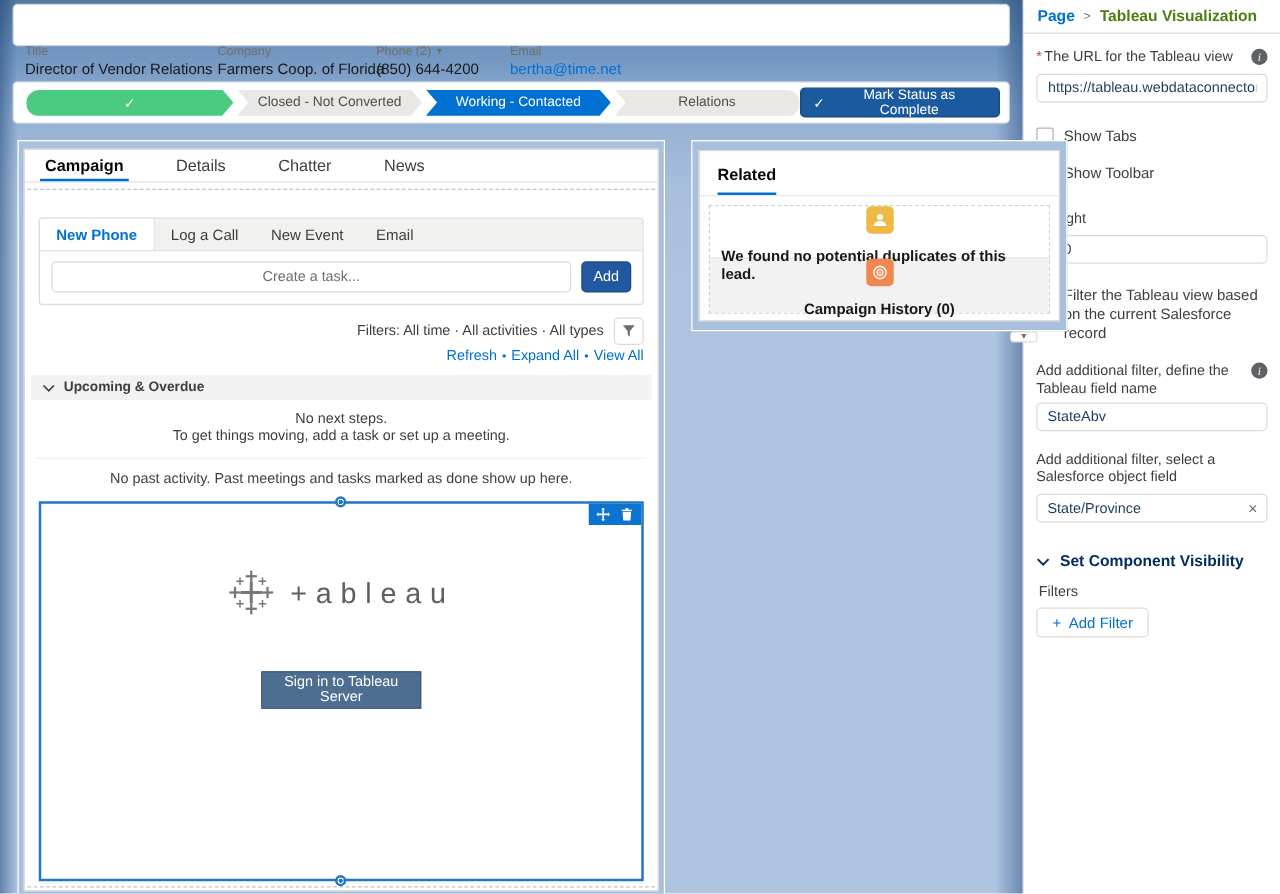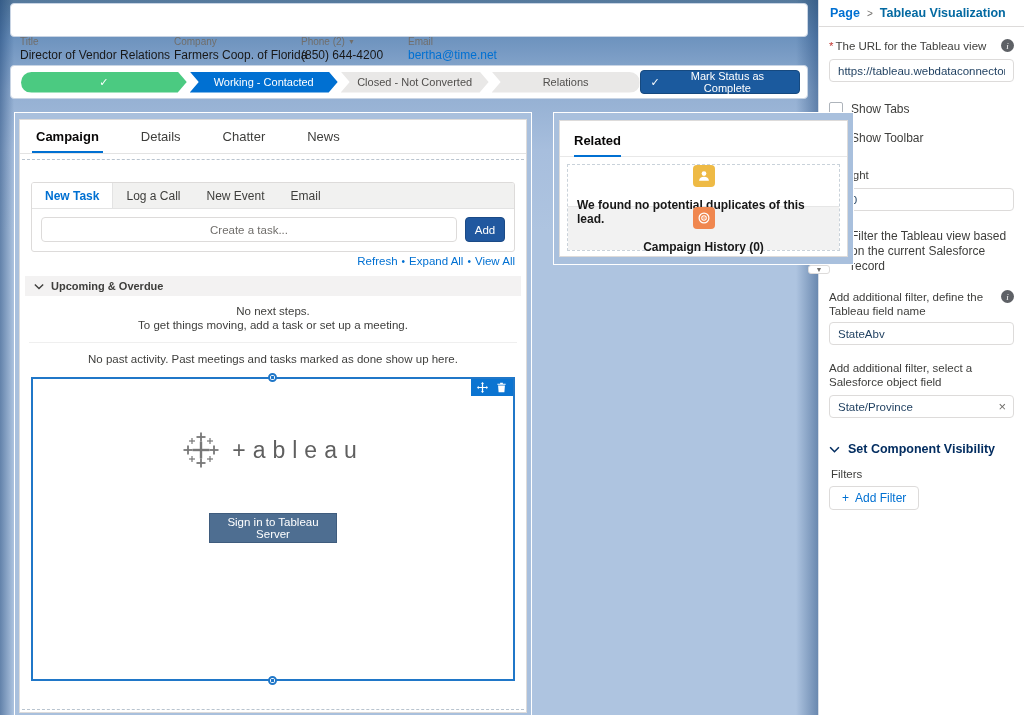--- a/index.html
+++ b/index.html
@@ -104,21 +104,21 @@
   .rel-icon.orange { background:#f0874f; }
   .rel-text { font-size:12px; font-weight:700; color:#181818; }
   .rel-dd { margin-left:auto; width:22px; height:20px; background:#fff; border:1px solid #dddbda; border-radius:3px;
     font-size:7px; color:#706e6b; display:flex; align-items:center; justify-content:center; cursor:pointer; }
 
   
   .props { width:206px; background:#fff; border-left:1px solid #d6dde6; font-size:12px; color:#3e3e3c; }
   .crumbs { height:27px; display:flex; align-items:center; gap:7px; padding:0 11px; border-bottom:1px solid #dddbda; }
   .crumb-page { color:#0070d2; font-weight:600; font-size:12.5px; cursor:pointer; }
   .crumb-sep { color:#706e6b; font-size:10px; }
-  .crumb-comp { color:#0369a1; font-weight:600; font-size:12.5px; }
+  .crumb-comp { color:#4d7c0f; font-weight:600; font-size:12.5px; }
   .props-body { padding:12px 10px; }
   .flabel { font-size:11.5px; color:#3e3e3c; line-height:14px; display:flex; align-items:flex-start; }
   .req { color:#c23934; margin-right:2px; }
   .info-icon { margin-left:auto; width:13px; height:13px; border-radius:50%; background:#5e6166; color:#fff;
     font-size:9px; font-style:italic; font-family:"Liberation Serif", serif; display:flex; align-items:center;
     justify-content:center; flex:none; cursor:pointer; }
   .tinput { margin-top:6px; width:100%; height:23px; border:1px solid #dddbda; border-radius:4px; padding:0 8px;
     font-size:11.5px; color:#1c3d5e; font-family:inherit; white-space:nowrap; overflow:hidden; }
   .cbrow { display:flex; gap:8px; font-size:12px; color:#3e3e3c; align-items:flex-start; line-height:15px; }
   .cb { width:14px; height:14px; border:1px solid #aeb4bb; border-radius:2px; background:#fff; flex:none; cursor:pointer; }
@@ -157,22 +157,22 @@
         <div class="hlabel">Email</div>
         <div class="hvalue link">bertha@time.net</div>
       </div>
     </div>
 
     <div class="card pathcard">
       <div class="path">
         <div class="stage first complete">
             <span>✓</span>
           </div>
+        <div class="stage">Closed - Not Converted</div>
         <div class="stage current">Working - Contacted</div>
-        <div class="stage">Closed - Not Converted</div>
         <div class="stage last">Relations</div>
       </div>
       <button class="mark-btn">
         <span>✓</span>
         <span>Mark Status as Complete</span>
       </button>
     </div>
 
     <div class="region region-left">
       <div class="panel panel-left">
@@ -180,31 +180,39 @@
           <div class="tab active">Campaign</div>
           <div class="tab">Details</div>
           <div class="tab">Chatter</div>
           <div class="tab">News</div>
         </div>
 
         <div class="dashed-zone">
 
           <div class="composer">
             <div class="ctabs">
-              <div class="ctab active">New Task</div>
+              <div class="ctab active">New Phone</div>
               <div class="ctab">Log a Call</div>
               <div class="ctab">New Event</div>
               <div class="ctab">Email</div>
             </div>
             <div class="crow">
               <input class="task-input" placeholder="Create a task..." style="">
               <button class="add-btn">Add</button>
             </div>
           </div>
 
+          <div class="filters-row">
+            <span>Filters: All time · All activities · All types</span>
+            <span class="funnel-btn">
+              <svg width="12" height="12" viewBox="0 0 14 14">
+                  <path d="M1.5 1.5h11L8 7v5.2L6 10.2V7z" fill="#706e6b"></path>
+                </svg>
+            </span>
+          </div>
           <div class="links-row">
             <span class="blue-link">Refresh</span>
             <span class="dot">•</span>
             <span class="blue-link">Expand All</span>
             <span class="dot">•</span>
             <span class="blue-link">View All</span>
           </div>
 
           <div class="section-bar">
             <svg width="10" height="7" viewBox="0 0 12 8">

